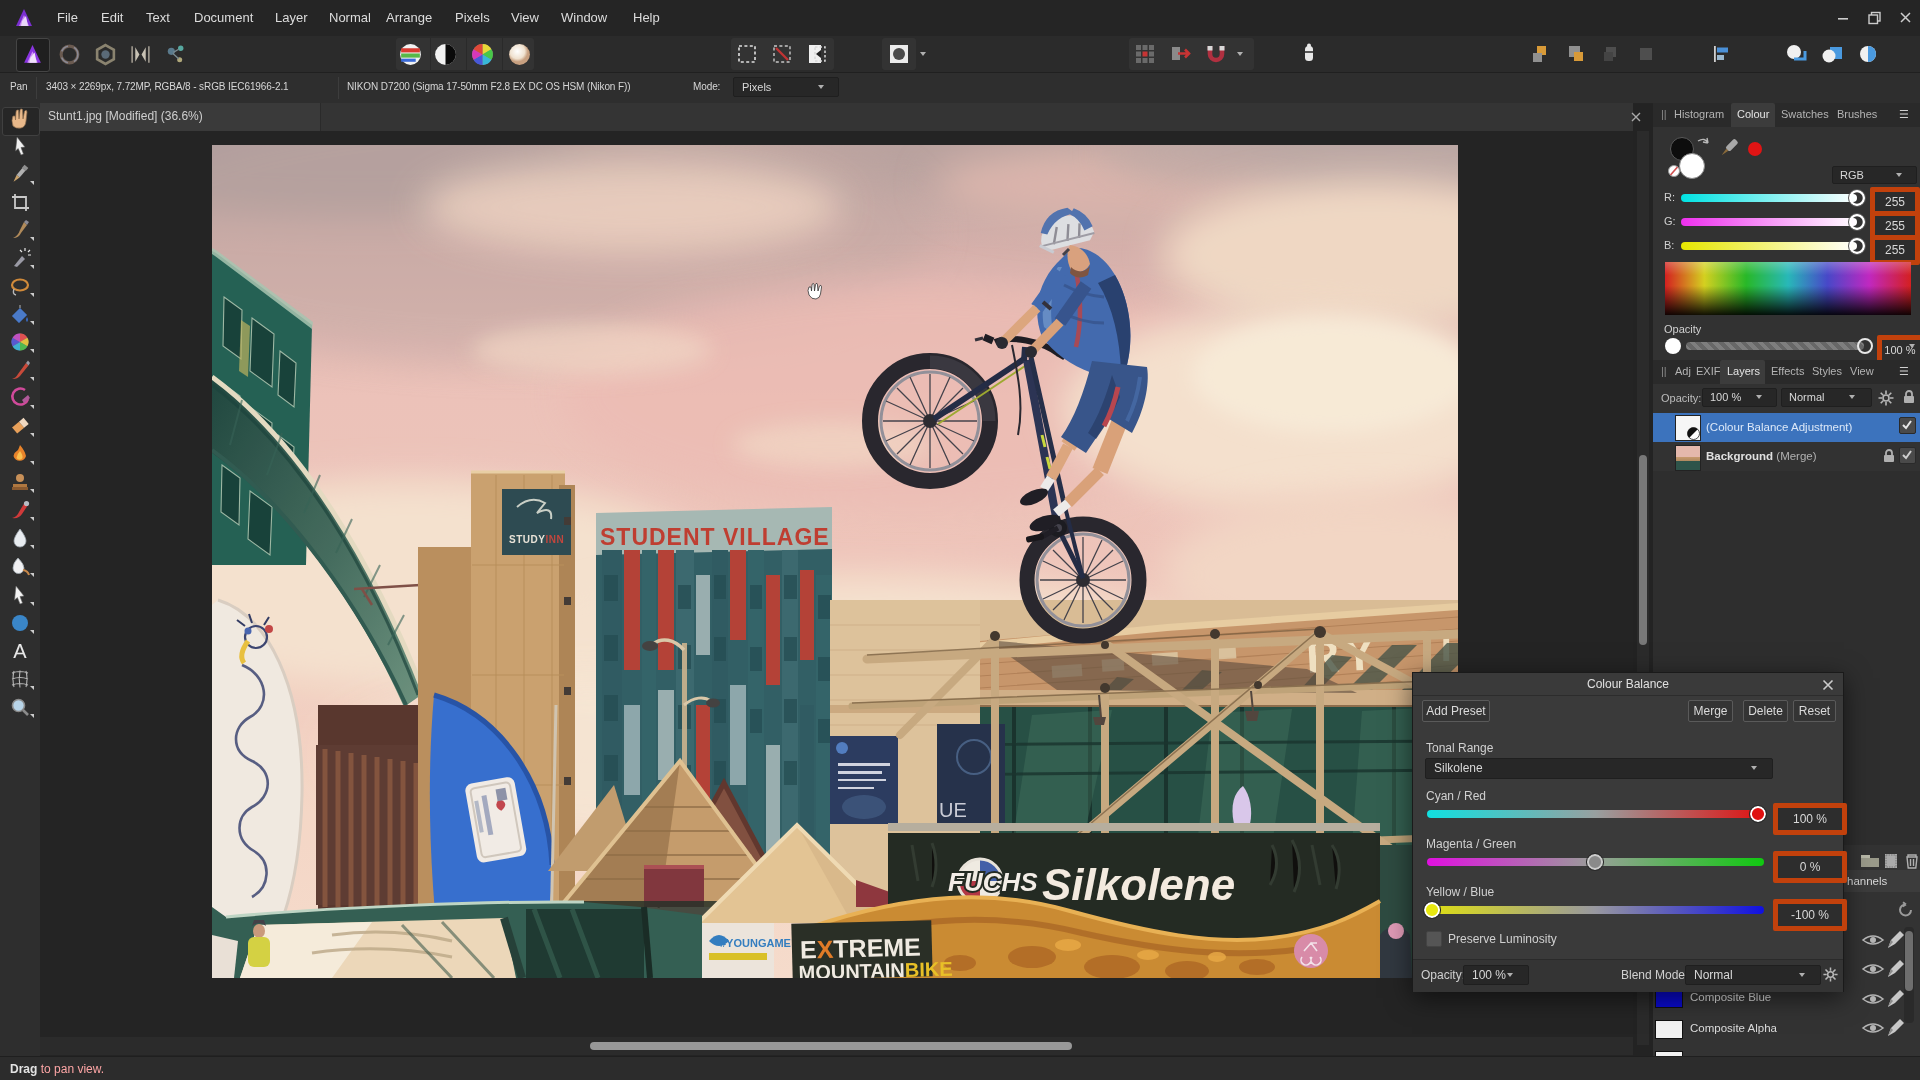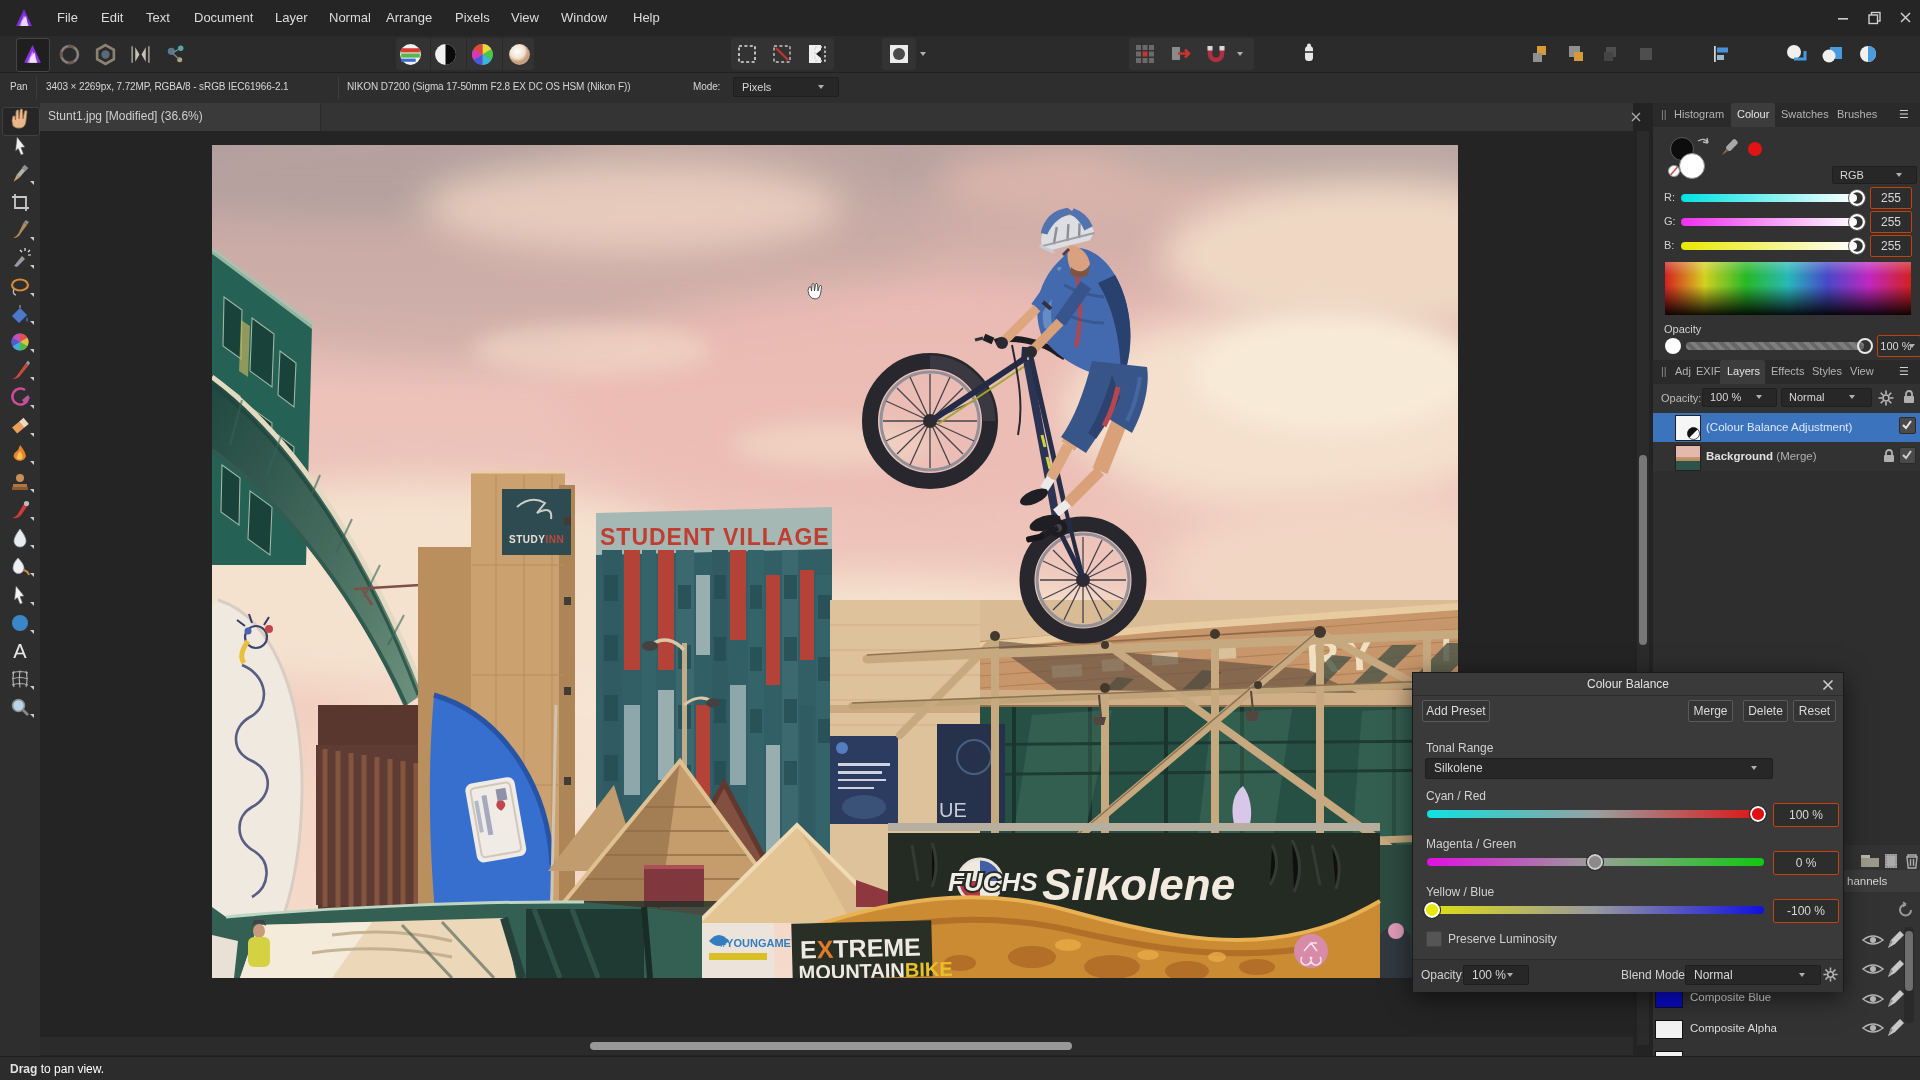--- a/index.html
+++ b/index.html
@@ -16,21 +16,21 @@
 .ptabs{position:absolute;left:0;width:267px;height:24px;background:#2a2a2a;}
 .ptab{position:absolute;top:5px;font-size:11px;color:#b4b4b4;}
 .ptabsel{position:absolute;top:0;height:24px;background:#3c3c3c;border-radius:2px 2px 0 0;}
 .inbox{position:absolute;background:#272727;border:1px solid #1f1f1f;border-radius:2px;color:#d8d8d8;font-size:11px;}
 .dd{position:absolute;width:0;height:0;border-left:3.5px solid transparent;border-right:3.5px solid transparent;border-top:4px solid #b0b0b0;}
 #statusbar{position:absolute;left:0;top:1056px;width:1920px;height:24px;background:#2c2c2c;border-top:1px solid #1f1f1f;}
 #dialog{position:absolute;left:1412px;top:672px;width:430px;height:318px;background:#3a3a3a;border:1px solid #1a1a1a;box-shadow:0 6px 24px rgba(0,0,0,.55);}
 .dlabel{position:absolute;font-size:12px;color:#d0d0d0;}
 .dbtn{position:absolute;height:20px;background:#343434;border:1px solid #5a5a5a;border-radius:2px;color:#dadada;font-size:12px;text-align:center;}
 .track{position:absolute;height:8px;border-radius:4px;}
-.vbox{position:absolute;width:64px;height:22px;background:#2d2d2d;border:1px solid #c2410c;border-radius:2px;color:#d8d8d8;font-size:12px;text-align:center;line-height:22px;}
+.vbox{position:absolute;width:64px;height:22px;background:#2d2d2d;border:5px solid #c2410c;border-radius:2px;color:#d8d8d8;font-size:12px;text-align:center;line-height:22px;}
 </style>
 </head>
 <body>
 
 <div id="menubar">
   <svg class="abs" style="left:13px;top:7px" width="22" height="22" viewBox="0 0 22 22">
     <polygon points="3,19 11,2 19,19" fill="#7a2fd0"></polygon>
     <polygon points="6,19 11,8 16,19" fill="#c583f0"></polygon>
     <polygon points="9,14 13,9 15,19 8,19" fill="#e9d7f8"></polygon>
   </svg>
@@ -1019,14 +1019,14 @@
   <div class="dd" style="left:386px;top:300px"></div>
   <svg class="abs" style="left:409px;top:293px" width="17" height="17" viewBox="0 0 18 18">
       <circle cx="9" cy="9" r="3" fill="none" stroke="#b8b8b8" stroke-width="1.6"></circle>
       <g stroke="#b8b8b8" stroke-width="1.6">
         <path d="M9 1.5 V5 M9 13 V16.5 M1.5 9 H5 M13 9 H16.5 M3.7 3.7 L6.2 6.2 M11.8 11.8 L14.3 14.3 M14.3 3.7 L11.8 6.2 M6.2 11.8 L3.7 14.3"></path>
       </g>
     </svg>
 </div>
 
 <div id="statusbar">
-  <div class="abs" style="left:10px;top:5px;font-size:12px;color:#e2e2e2;font-weight:bold">Drag <span style="font-weight:normal;color:#ffffff">to pan view.</span></div>
+  <div class="abs" style="left:10px;top:5px;font-size:12px;color:#e2e2e2;font-weight:bold">Drag <span style="font-weight:normal;color:#fca5a5">to pan view.</span></div>
 </div>
 
 </body></html>

